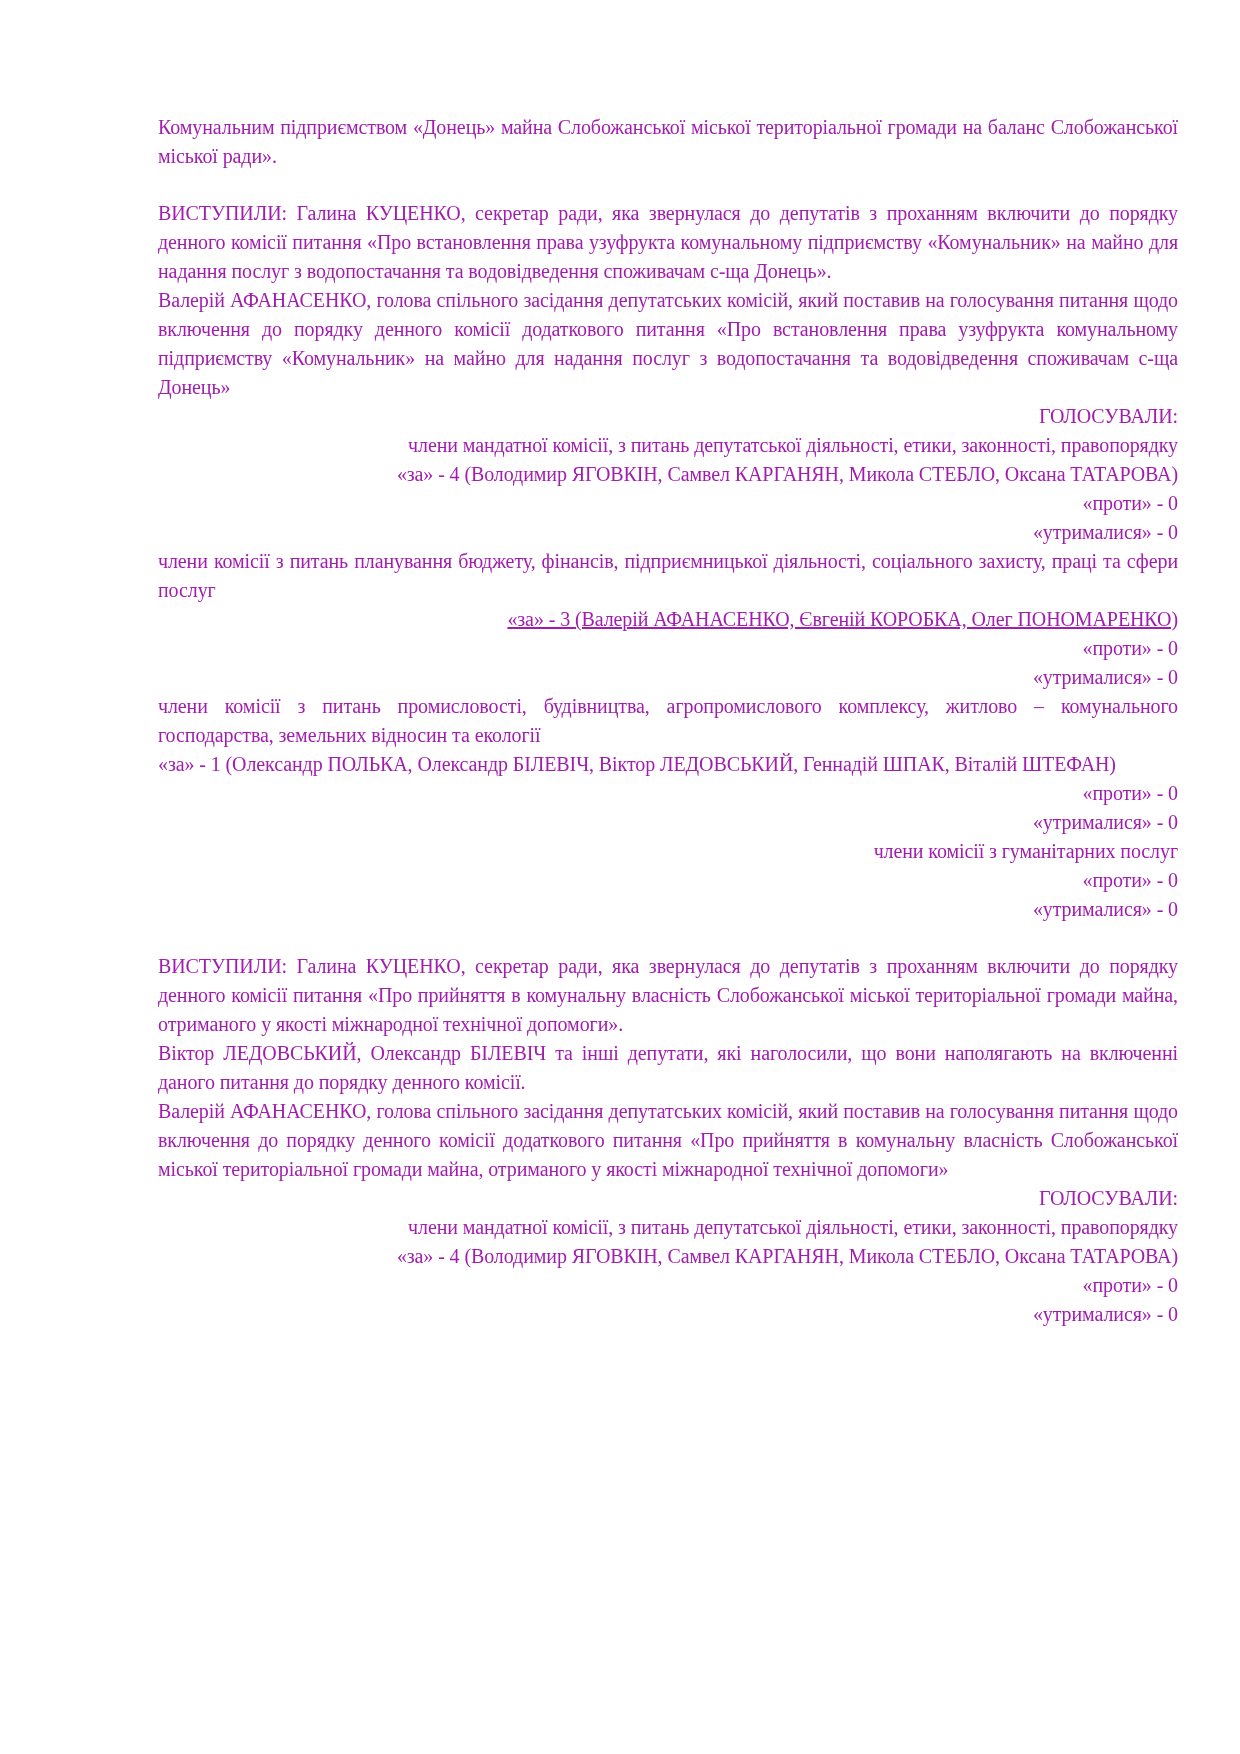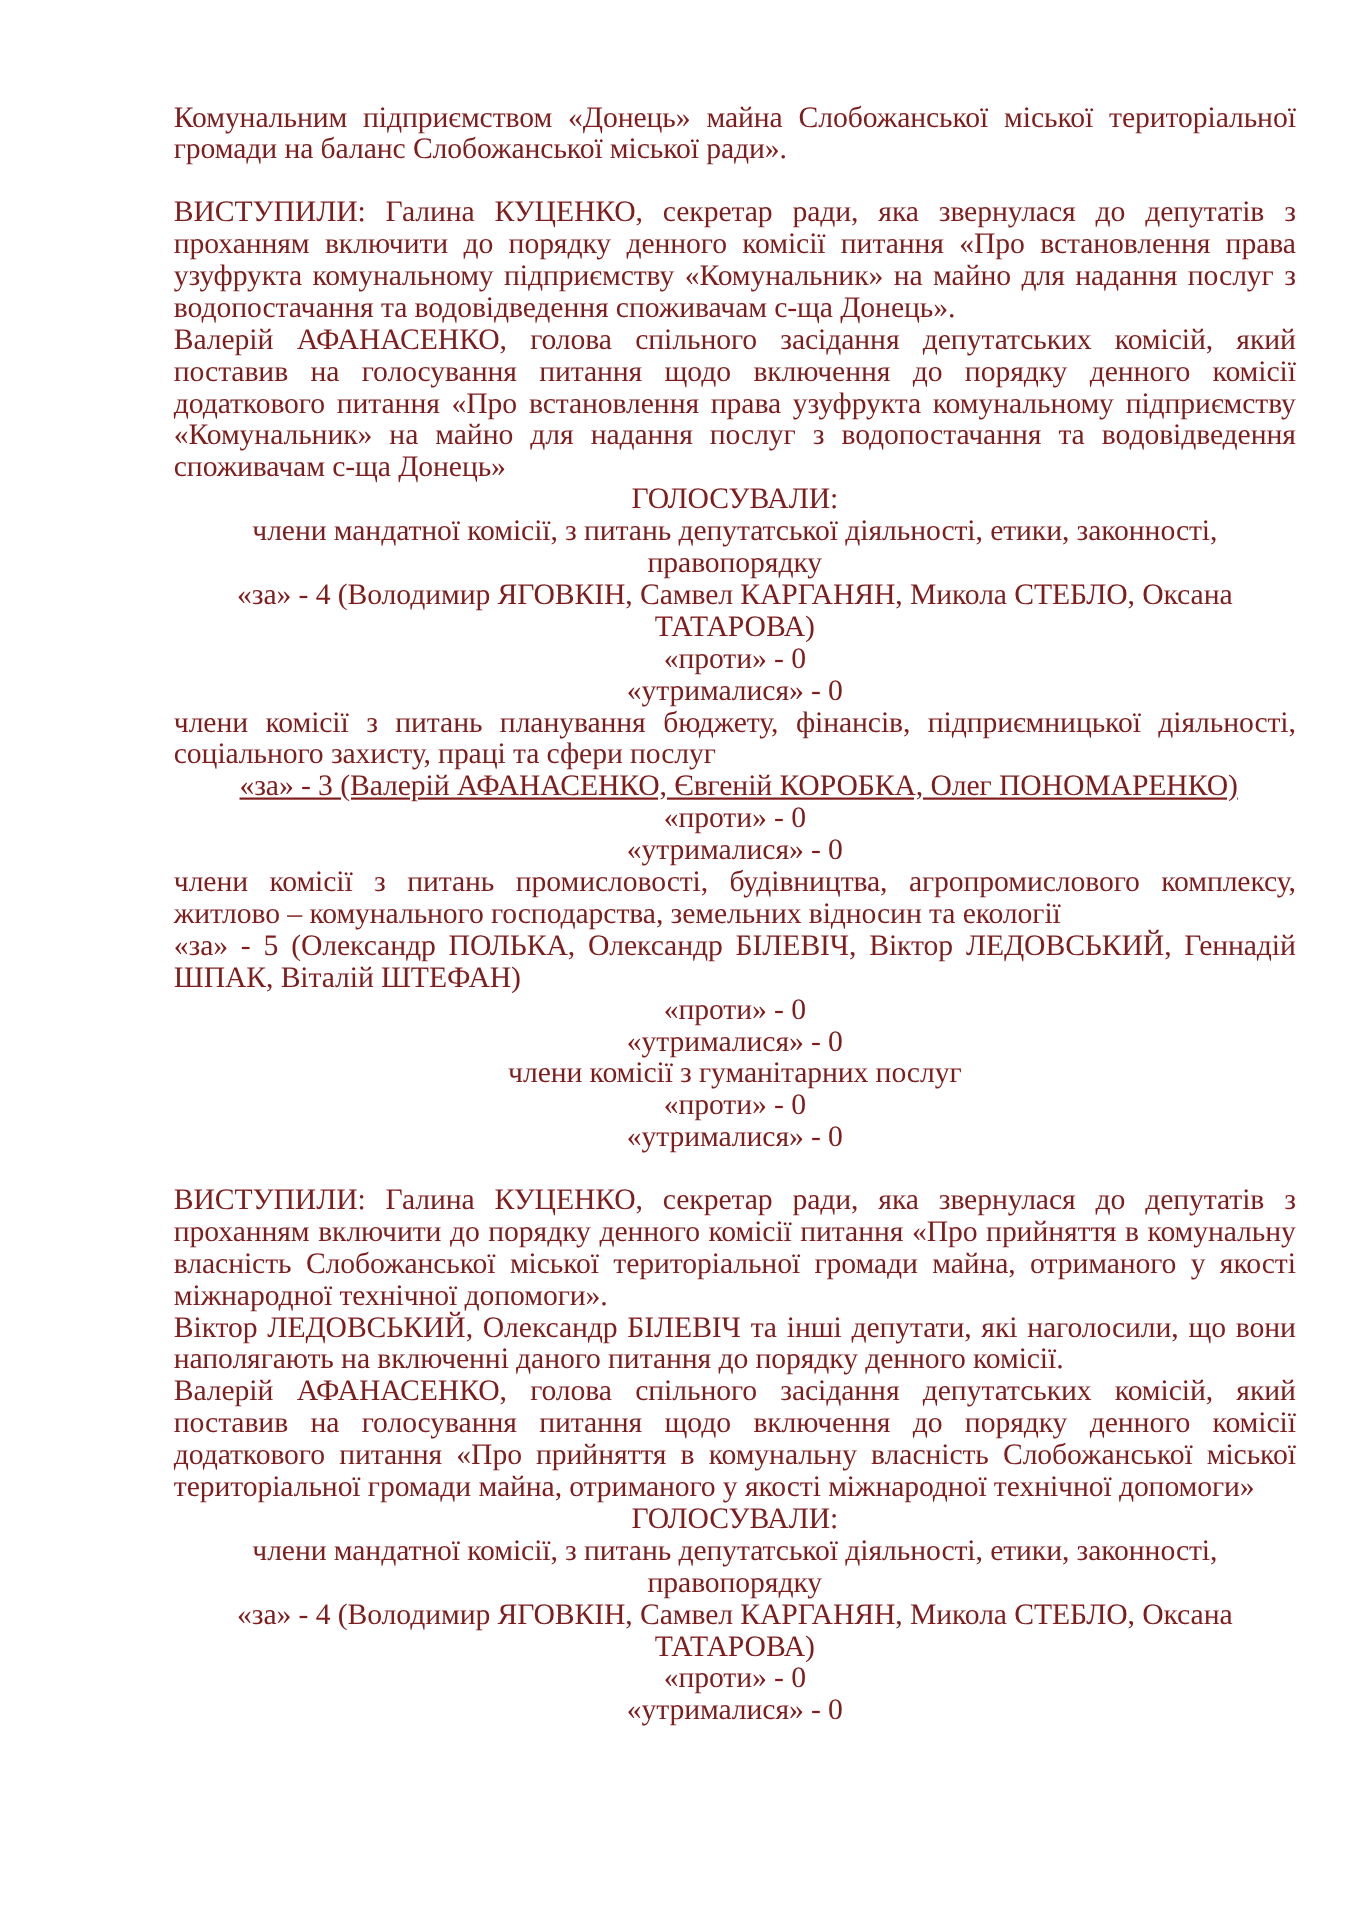--- a/index.html
+++ b/index.html
@@ -10,34 +10,34 @@
   .page {
     position: relative;
     width: 1240px;
     height: 1754px;
     background: #ffffff;
     overflow: hidden;
   }
   .doc {
     position: absolute;
     left: 158px;
-    top: 92px;
+    top: 113px;
     width: 1020px;
     font-family: "Liberation Serif", "DejaVu Serif", serif;
-    font-size: 27px;
+    font-size: 20px;
     line-height: 29px;
-    color: #7f1d1d;
+    color: #a21caf;
     letter-spacing: -0.1px;
   }
   .block {
     margin: 0;
     padding: 0;
   }
   .block.justify { text-align: justify; }
-  .block.line    { text-align: center; }
+  .block.line    { text-align: right; }
   .block.blank   { height: 28px; }
   .block.indent  { text-indent: 7px; text-decoration: underline; }
 </style>
 </head>
 <body>
 
 <div class="page">
   <div class="doc" id="doc-content">
       <p class="block justify">Комунальним підприємством «Донець» майна Слобожанської міської територіальної громади на баланс Слобожанської міської ради».</p>
       <p class="block blank"></p>
@@ -46,21 +46,21 @@
       <p class="block line">ГОЛОСУВАЛИ:</p>
       <p class="block line">члени мандатної комісії, з питань депутатської діяльності, етики, законності, правопорядку</p>
       <p class="block line">«за» - 4 (Володимир ЯГОВКІН, Самвел КАРГАНЯН, Микола СТЕБЛО, Оксана ТАТАРОВА)</p>
       <p class="block line">«проти» - 0</p>
       <p class="block line">«утрималися» - 0</p>
       <p class="block justify">члени комісії з питань планування бюджету, фінансів, підприємницької діяльності, соціального захисту, праці та сфери послуг</p>
       <p class="block line indent">«за» - 3 (Валерій АФАНАСЕНКО, Євгеній КОРОБКА, Олег ПОНОМАРЕНКО)</p>
       <p class="block line">«проти» - 0</p>
       <p class="block line">«утрималися» - 0</p>
       <p class="block justify">члени комісії з питань промисловості, будівництва, агропромислового комплексу, житлово – комунального господарства, земельних відносин та екології</p>
-      <p class="block justify">«за» - 5 (Олександр ПОЛЬКА, Олександр БІЛЕВІЧ, Віктор ЛЕДОВСЬКИЙ, Геннадій ШПАК, Віталій ШТЕФАН)</p>
+      <p class="block justify">«за» - 1 (Олександр ПОЛЬКА, Олександр БІЛЕВІЧ, Віктор ЛЕДОВСЬКИЙ, Геннадій ШПАК, Віталій ШТЕФАН)</p>
       <p class="block line">«проти» - 0</p>
       <p class="block line">«утрималися» - 0</p>
       <p class="block line">члени комісії з гуманітарних послуг</p>
       <p class="block line">«проти» - 0</p>
       <p class="block line">«утрималися» - 0</p>
       <p class="block blank"></p>
       <p class="block justify">ВИСТУПИЛИ: Галина КУЦЕНКО, секретар ради, яка звернулася до депутатів з проханням включити до порядку денного комісії питання «Про прийняття в комунальну власність Слобожанської міської територіальної громади майна, отриманого у якості міжнародної технічної допомоги».</p>
       <p class="block justify">Віктор ЛЕДОВСЬКИЙ, Олександр БІЛЕВІЧ та інші депутати, які наголосили, що вони наполягають на включенні даного питання до порядку денного комісії.</p>
       <p class="block justify">Валерій АФАНАСЕНКО, голова спільного засідання депутатських комісій, який поставив на голосування питання щодо включення до порядку денного комісії додаткового питання «Про прийняття в комунальну власність Слобожанської міської територіальної громади майна, отриманого у якості міжнародної технічної допомоги»</p>
       <p class="block line">ГОЛОСУВАЛИ:</p>

